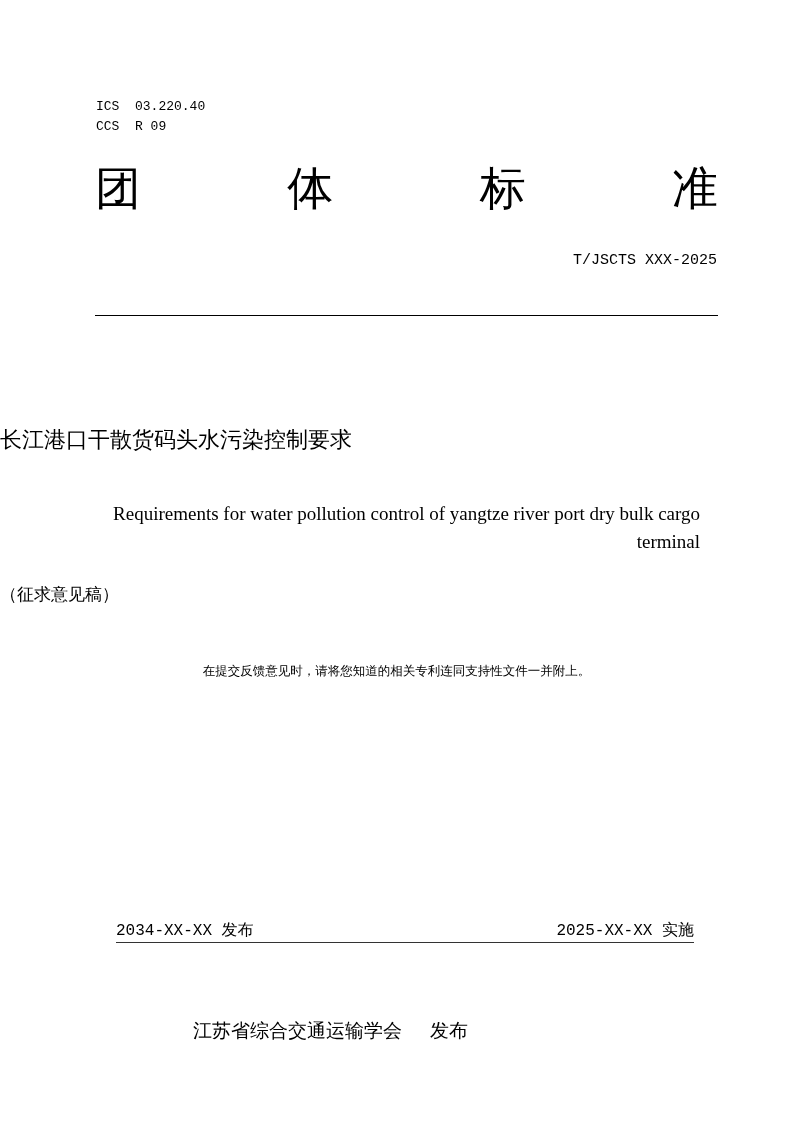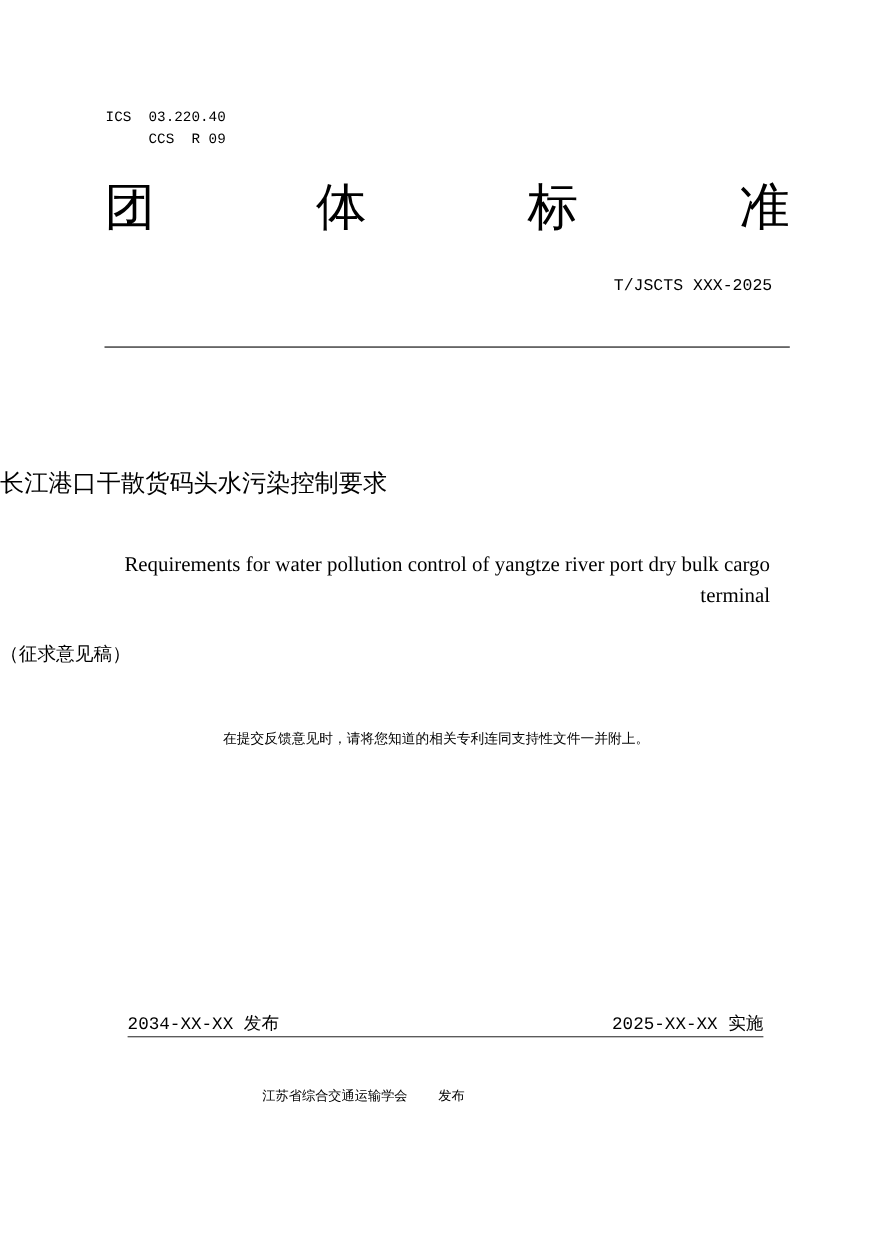--- a/index.html
+++ b/index.html
@@ -1,29 +1,29 @@
 <!DOCTYPE html>
 <html><head>
 <meta charset="utf-8">
 <style>
   html, body { margin:0; padding:0; background:#ffffff; }
   body { width:793px; height:1122px; position:relative; overflow:hidden; color:#000; font-family:"DejaVu Sans", sans-serif; }
   .abs { position:absolute; }
   .mono { font-family:"Liberation Mono", "DejaVu Sans Mono", monospace; }
   .ics { left:96px; top:97px; font-size:13px; line-height:20px; }
-  .ics div { white-space:pre;text-align:right; }
+  .ics div { white-space:pre; }
   .big-title { left:95px; top:158px; width:623px; display:flex; justify-content:space-between; font-size:46px; line-height:60px; font-weight:normal; }
-  .std-no { right:91px; top:252px; font-size:15px;margin-left:23px; }
+  .std-no { right:76px; top:252px; font-size:15px;margin-left:23px; }
   .rule { left:95px; top:315px; width:623px; height:0; border-top:1.5px solid #000; }
   .cn-title { left:0; top:420px; width:793px; text-align:left; font-size:22px; line-height:40px; }
   .en-title { left:110px; top:500px; width:590px; text-align:right; font-family:"Liberation Serif","DejaVu Serif", serif; font-size:19px; line-height:28px; }
   .draft { left:0; top:583px; width:793px; font-family:"DejaVu Serif", serif; font-size:17px; }
   .note { left:0; top:663px; width:793px; text-align:center; font-size:12.5px; }
   .dates { left:116px; top:920px; width:578px; display:flex; justify-content:space-between; font-size:16px; border-bottom:1.5px solid #333; line-height:22px; }
-  .publisher { left:0; top:988px; width:661px; text-align:center; font-size:12px; }
+  .publisher { left:0; top:1018px; width:661px; text-align:center; font-size:19px; }
   .publisher span.gap { display:inline-block; width:28px; }
 </style>
 </head>
 <body>
 
 <div class="abs ics mono">
   <div>ICS  03.220.40</div>
   <div>CCS  R 09</div>
 </div>
 

